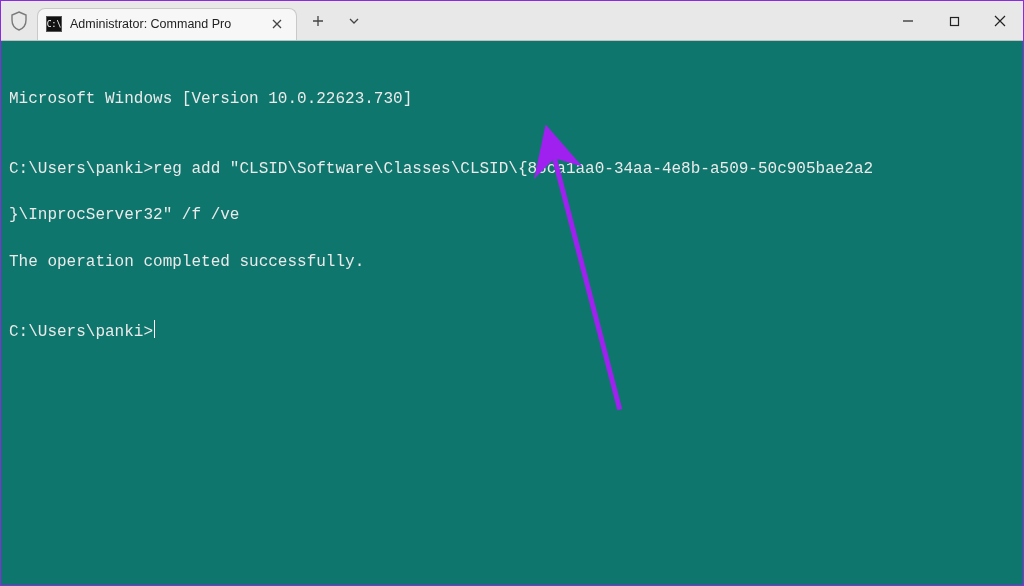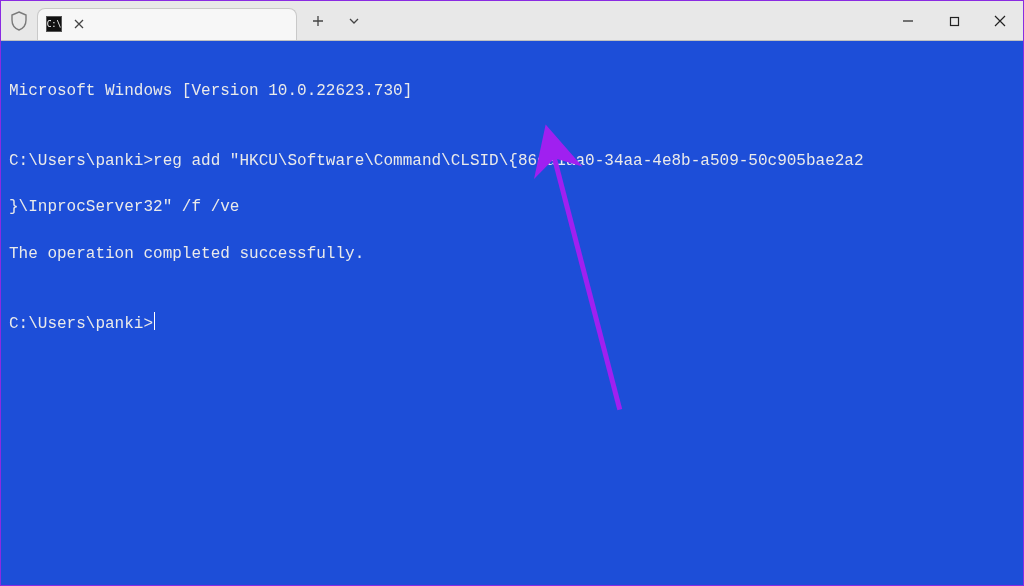--- a/index.html
+++ b/index.html
@@ -68,26 +68,26 @@
   }
   .win-btn {
     width: 46px; height: 40px;
     display: flex; align-items: center; justify-content: center;
     color: #222;
   }
 
   
   .terminal {
     flex: 1;
-    background: #1d4ed8;
+    background: #0f766e;
     color: #eaeaea;
     font-family: Consolas, "Courier New", monospace;
     font-size: 16px;
     line-height: 1.45;
-    padding: 16px 8px 8px 8px;
+    padding: 24px 8px 8px 8px;
     white-space: pre-wrap;
     word-break: break-all;
     position: relative;
   }
   .terminal .line { display: block; }
   .cursor {
     display: inline-block;
     width: 1px; height: 18px;
     background: #fff;
     vertical-align: -2px;
@@ -111,20 +111,21 @@
     <div class="shield-slot">
       <svg width="18" height="20" viewBox="0 0 18 20">
         <path d="M9 1 L16 4 V9 C16 14 13 17.5 9 19 C5 17.5 2 14 2 9 V4 Z" fill="none" stroke="#7a7a7a" stroke-width="1.4"></path>
       </svg>
     </div>
 
     <div class="tab">
       <div class="favicon">
         <span>C:\</span>
       </div>
+      <span class="tab-title">Administrator: Command Pro</span>
       <div class="tab-close">
         <svg width="10" height="10" viewBox="0 0 10 10">
             <path d="M1 1 L9 9 M9 1 L1 9" stroke="#444" stroke-width="1.3"></path>
           </svg>
       </div>
     </div>
 
     <div class="newtab">
       <svg width="12" height="12" viewBox="0 0 12 12">
           <path d="M6 1 V11 M1 6 H11" stroke="#444" stroke-width="1.3"></path>
@@ -151,21 +152,21 @@
         <svg width="12" height="12" viewBox="0 0 12 12">
             <path d="M1 1 L11 11 M11 1 L1 11" stroke="#222" stroke-width="1.2"></path>
           </svg>
       </div>
     </div>
   </div>
 
   <div class="terminal">
 <span class="line">Microsoft Windows [Version 10.0.22623.730]</span>
 <span class="line"></span>
-<span class="line"><span>C:\Users\panki&gt;</span><span>reg add "HKCU\Software\Command\CLSID\{86ca1aa0-34aa-4e8b-a509-50c905bae2a2</span></span>
+<span class="line"><span>C:\Users\panki&gt;</span><span>reg add "CLSID\Software\Classes\CLSID\{86ca1aa0-34aa-4e8b-a509-50c905bae2a2</span></span>
 <span class="line">}\InprocServer32" /f /ve</span>
 <span class="line">The operation completed successfully.</span>
 <span class="line"></span>
 <span class="line"><span>C:\Users\panki&gt;</span><span class="cursor"></span></span>
 
     <svg class="arrow-overlay" viewBox="0 0 1024 546" preserveAspectRatio="none">
       <defs>
         <marker id="ahead" markerWidth="14" markerHeight="14" refX="5" refY="5" orient="auto">
           <path d="M0,0 L10,5 L0,10 L3,5 Z" fill="#a020f0"></path>
         </marker>

